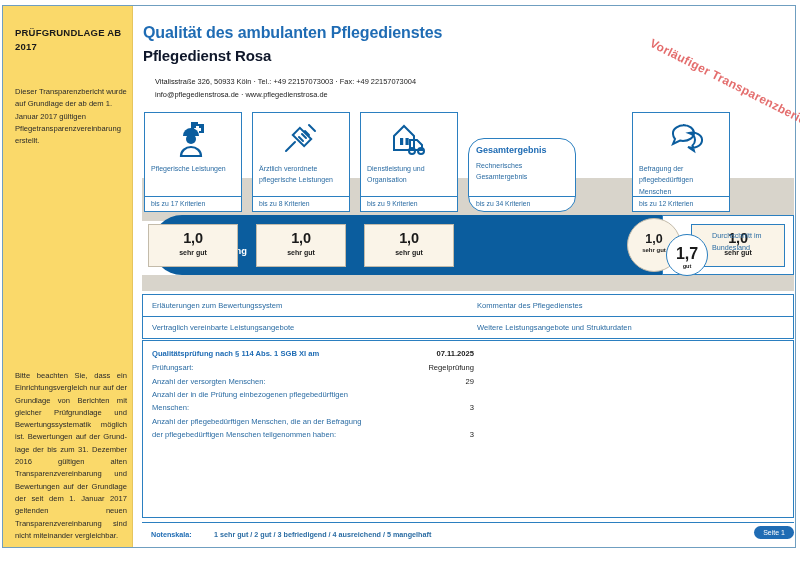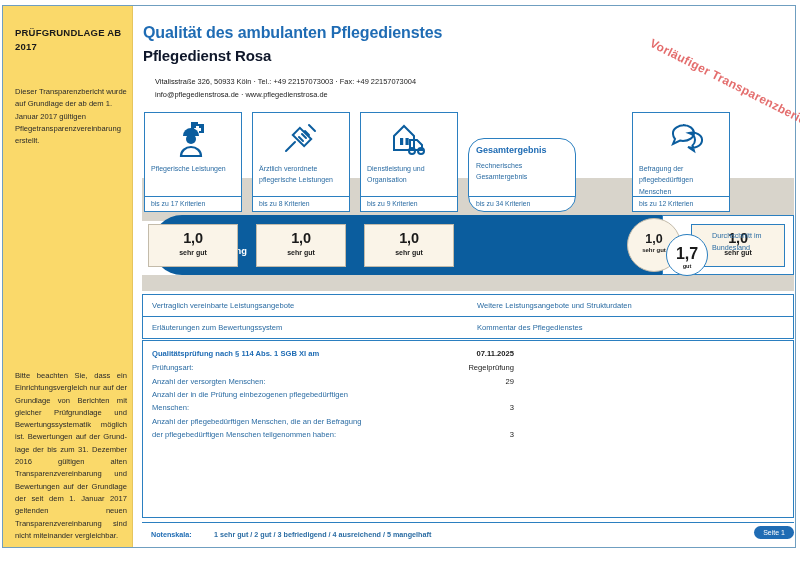--- a/index.html
+++ b/index.html
@@ -357,21 +357,20 @@
     height: 178px;
     border: 1px solid #2b7fc0;
     box-sizing: border-box;
     background: #ffffff;
     padding: 7px 0 0 0;
   }
   .det-row {
     display: flex;
     align-items: center;
     margin-bottom: 1px;
-    gap: 40px;
   }
   .det-label {
     width: 212px;
     font-size: 7.6px;
     color: #2b6ca3;
     padding-left: 9px;
     line-height: 1.68;
   }
   .det-label.bold { font-weight: bold; color: #1f6cb4; }
   .det-value {
@@ -543,26 +542,26 @@
       </div>
       <div class="circle-score circle-avg">
         <div class="val">1,7</div>
         <div class="lbl">gut</div>
       </div>
       <div class="avg-caption">Durchschnitt im Bundesland</div>
     </div>
 
     <div class="linkrows">
       <div class="linkrow">
+        <div class="cell left">Erläuterungen zum Bewertungssystem</div>
+        <div class="cell right">Kommentar des Pflegedienstes</div>
+      </div>
+      <div class="linkrow">
         <div class="cell left">Vertraglich vereinbarte Leistungsangebote</div>
         <div class="cell right">Weitere Leistungsangebote und Strukturdaten</div>
-      </div>
-      <div class="linkrow">
-        <div class="cell left">Erläuterungen zum Bewertungssystem</div>
-        <div class="cell right">Kommentar des Pflegedienstes</div>
       </div>
     </div>
 
     <div class="details">
       <div class="det-row">
         <div class="det-label bold">Qualitätsprüfung nach § 114 Abs. 1 SGB XI am</div>
         <div class="det-value bold">07.11.2025</div>
       </div>
       <div class="det-row">
         <div class="det-label">Prüfungsart:</div>

